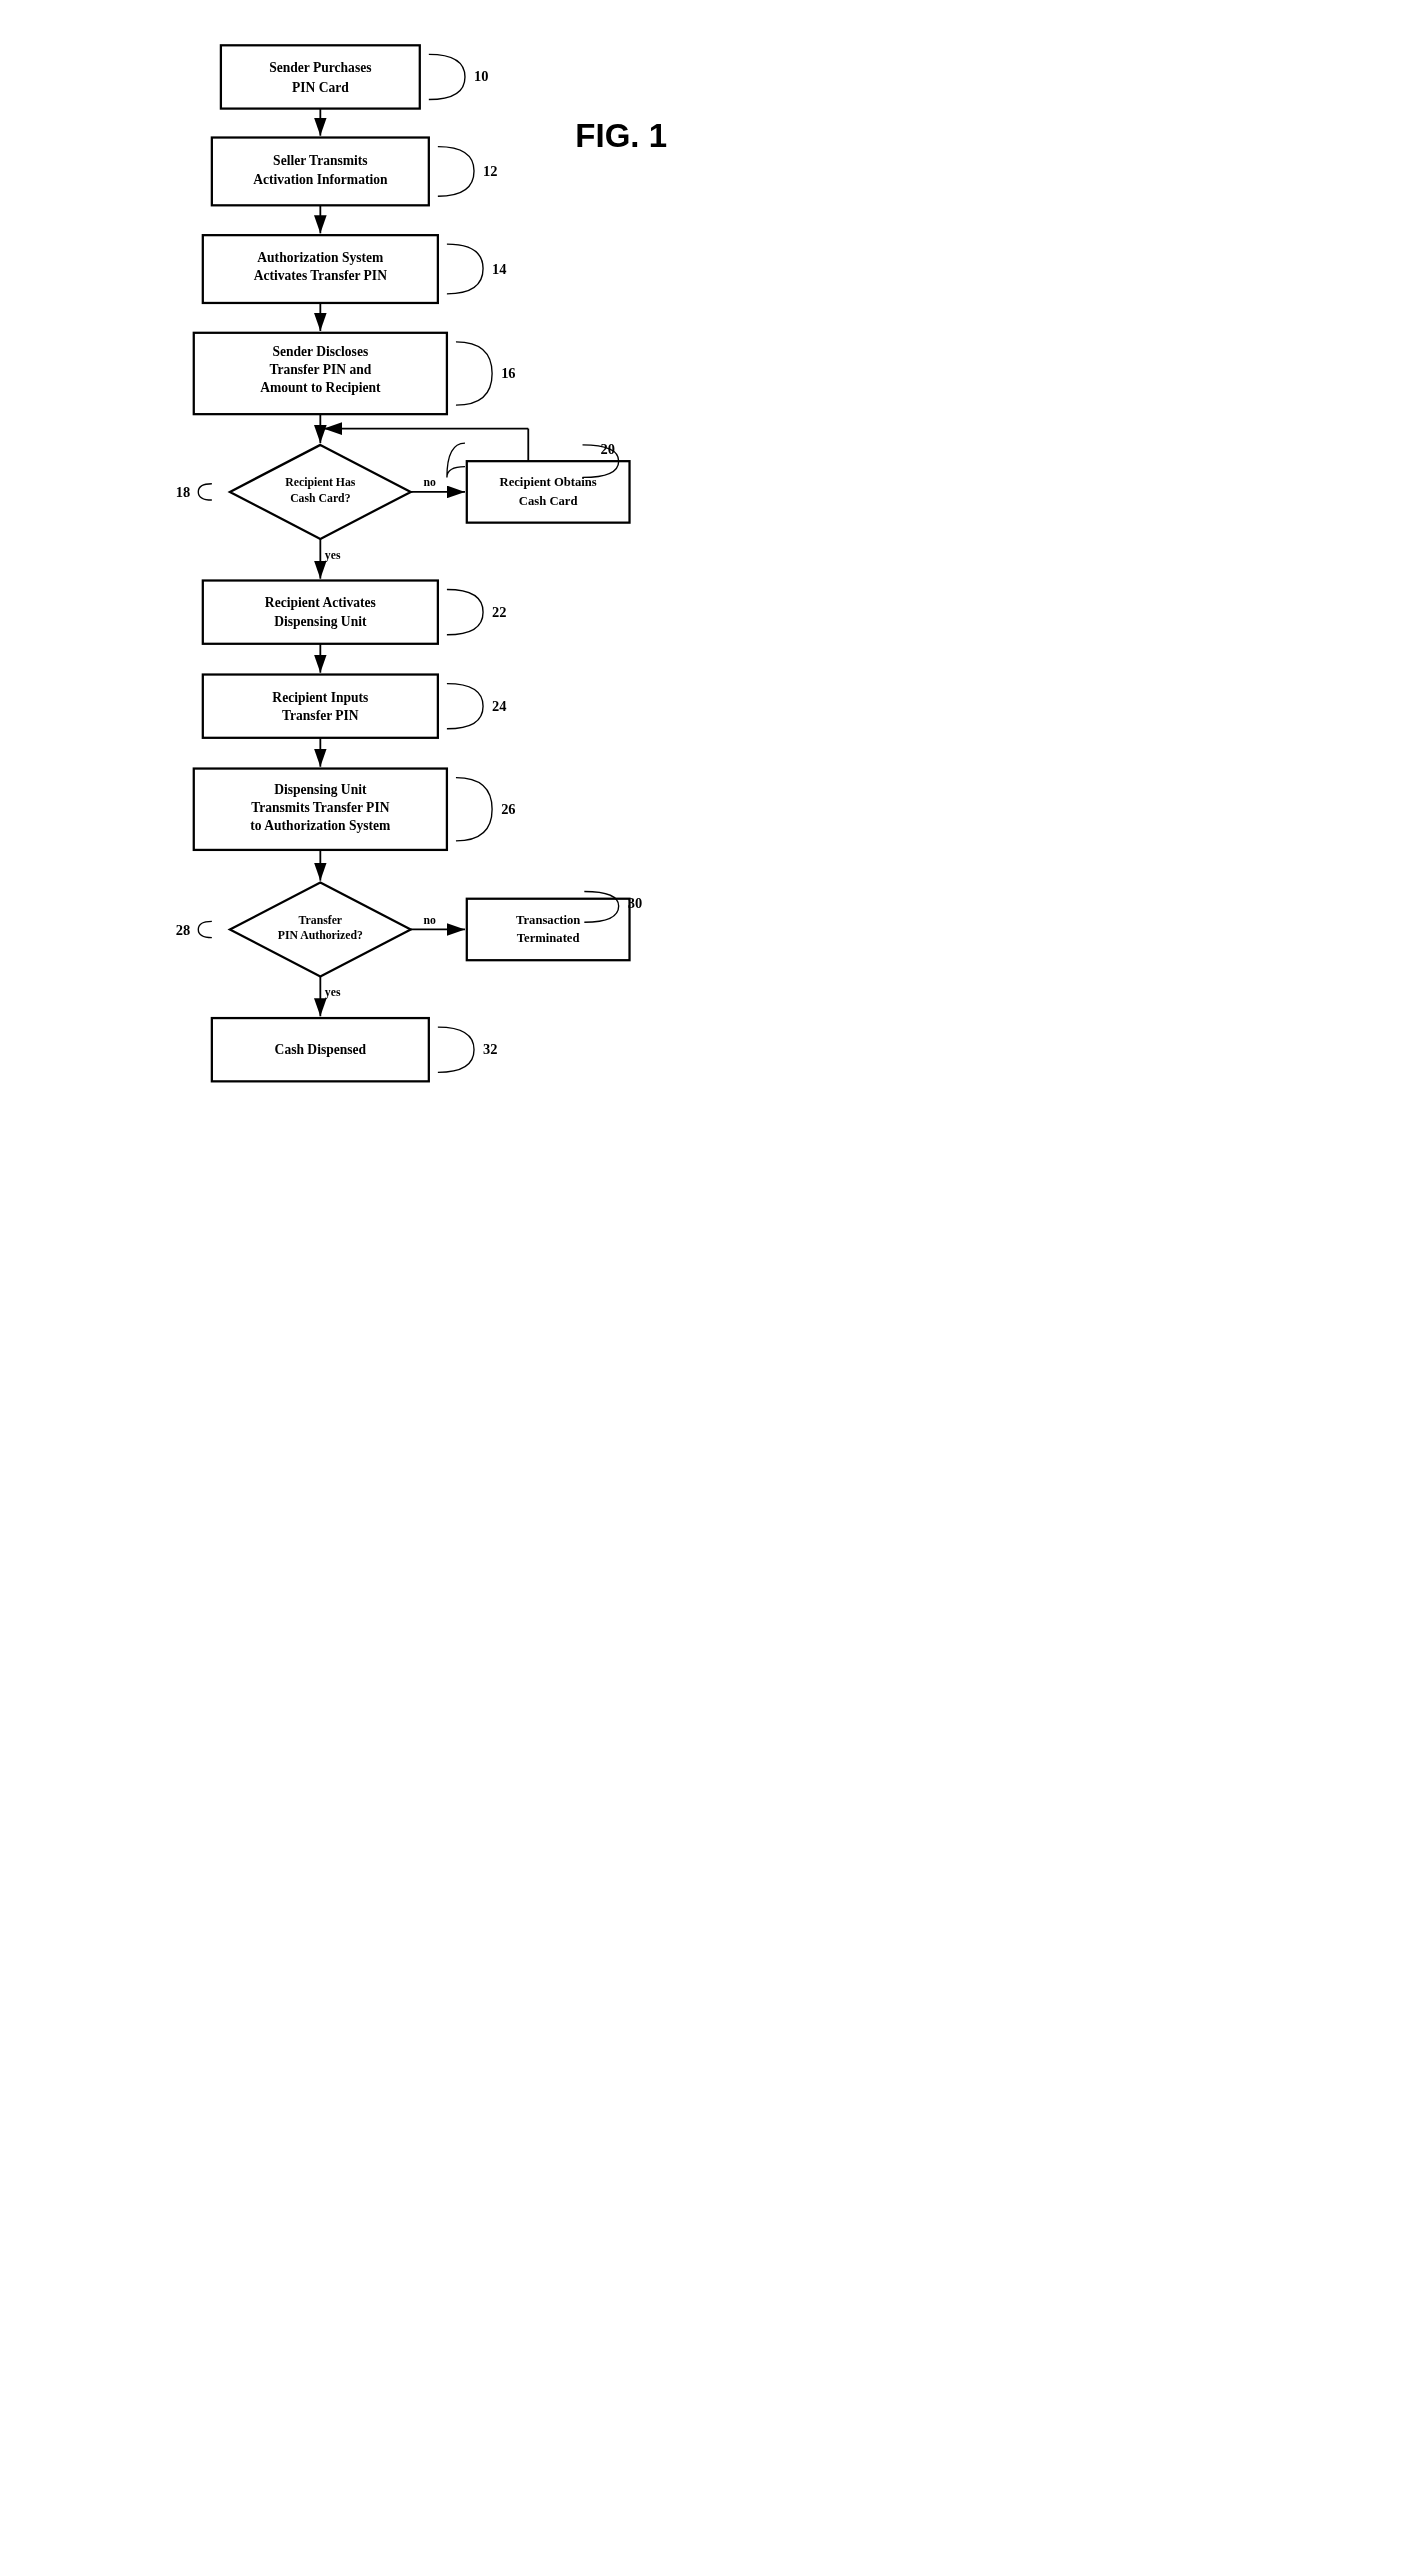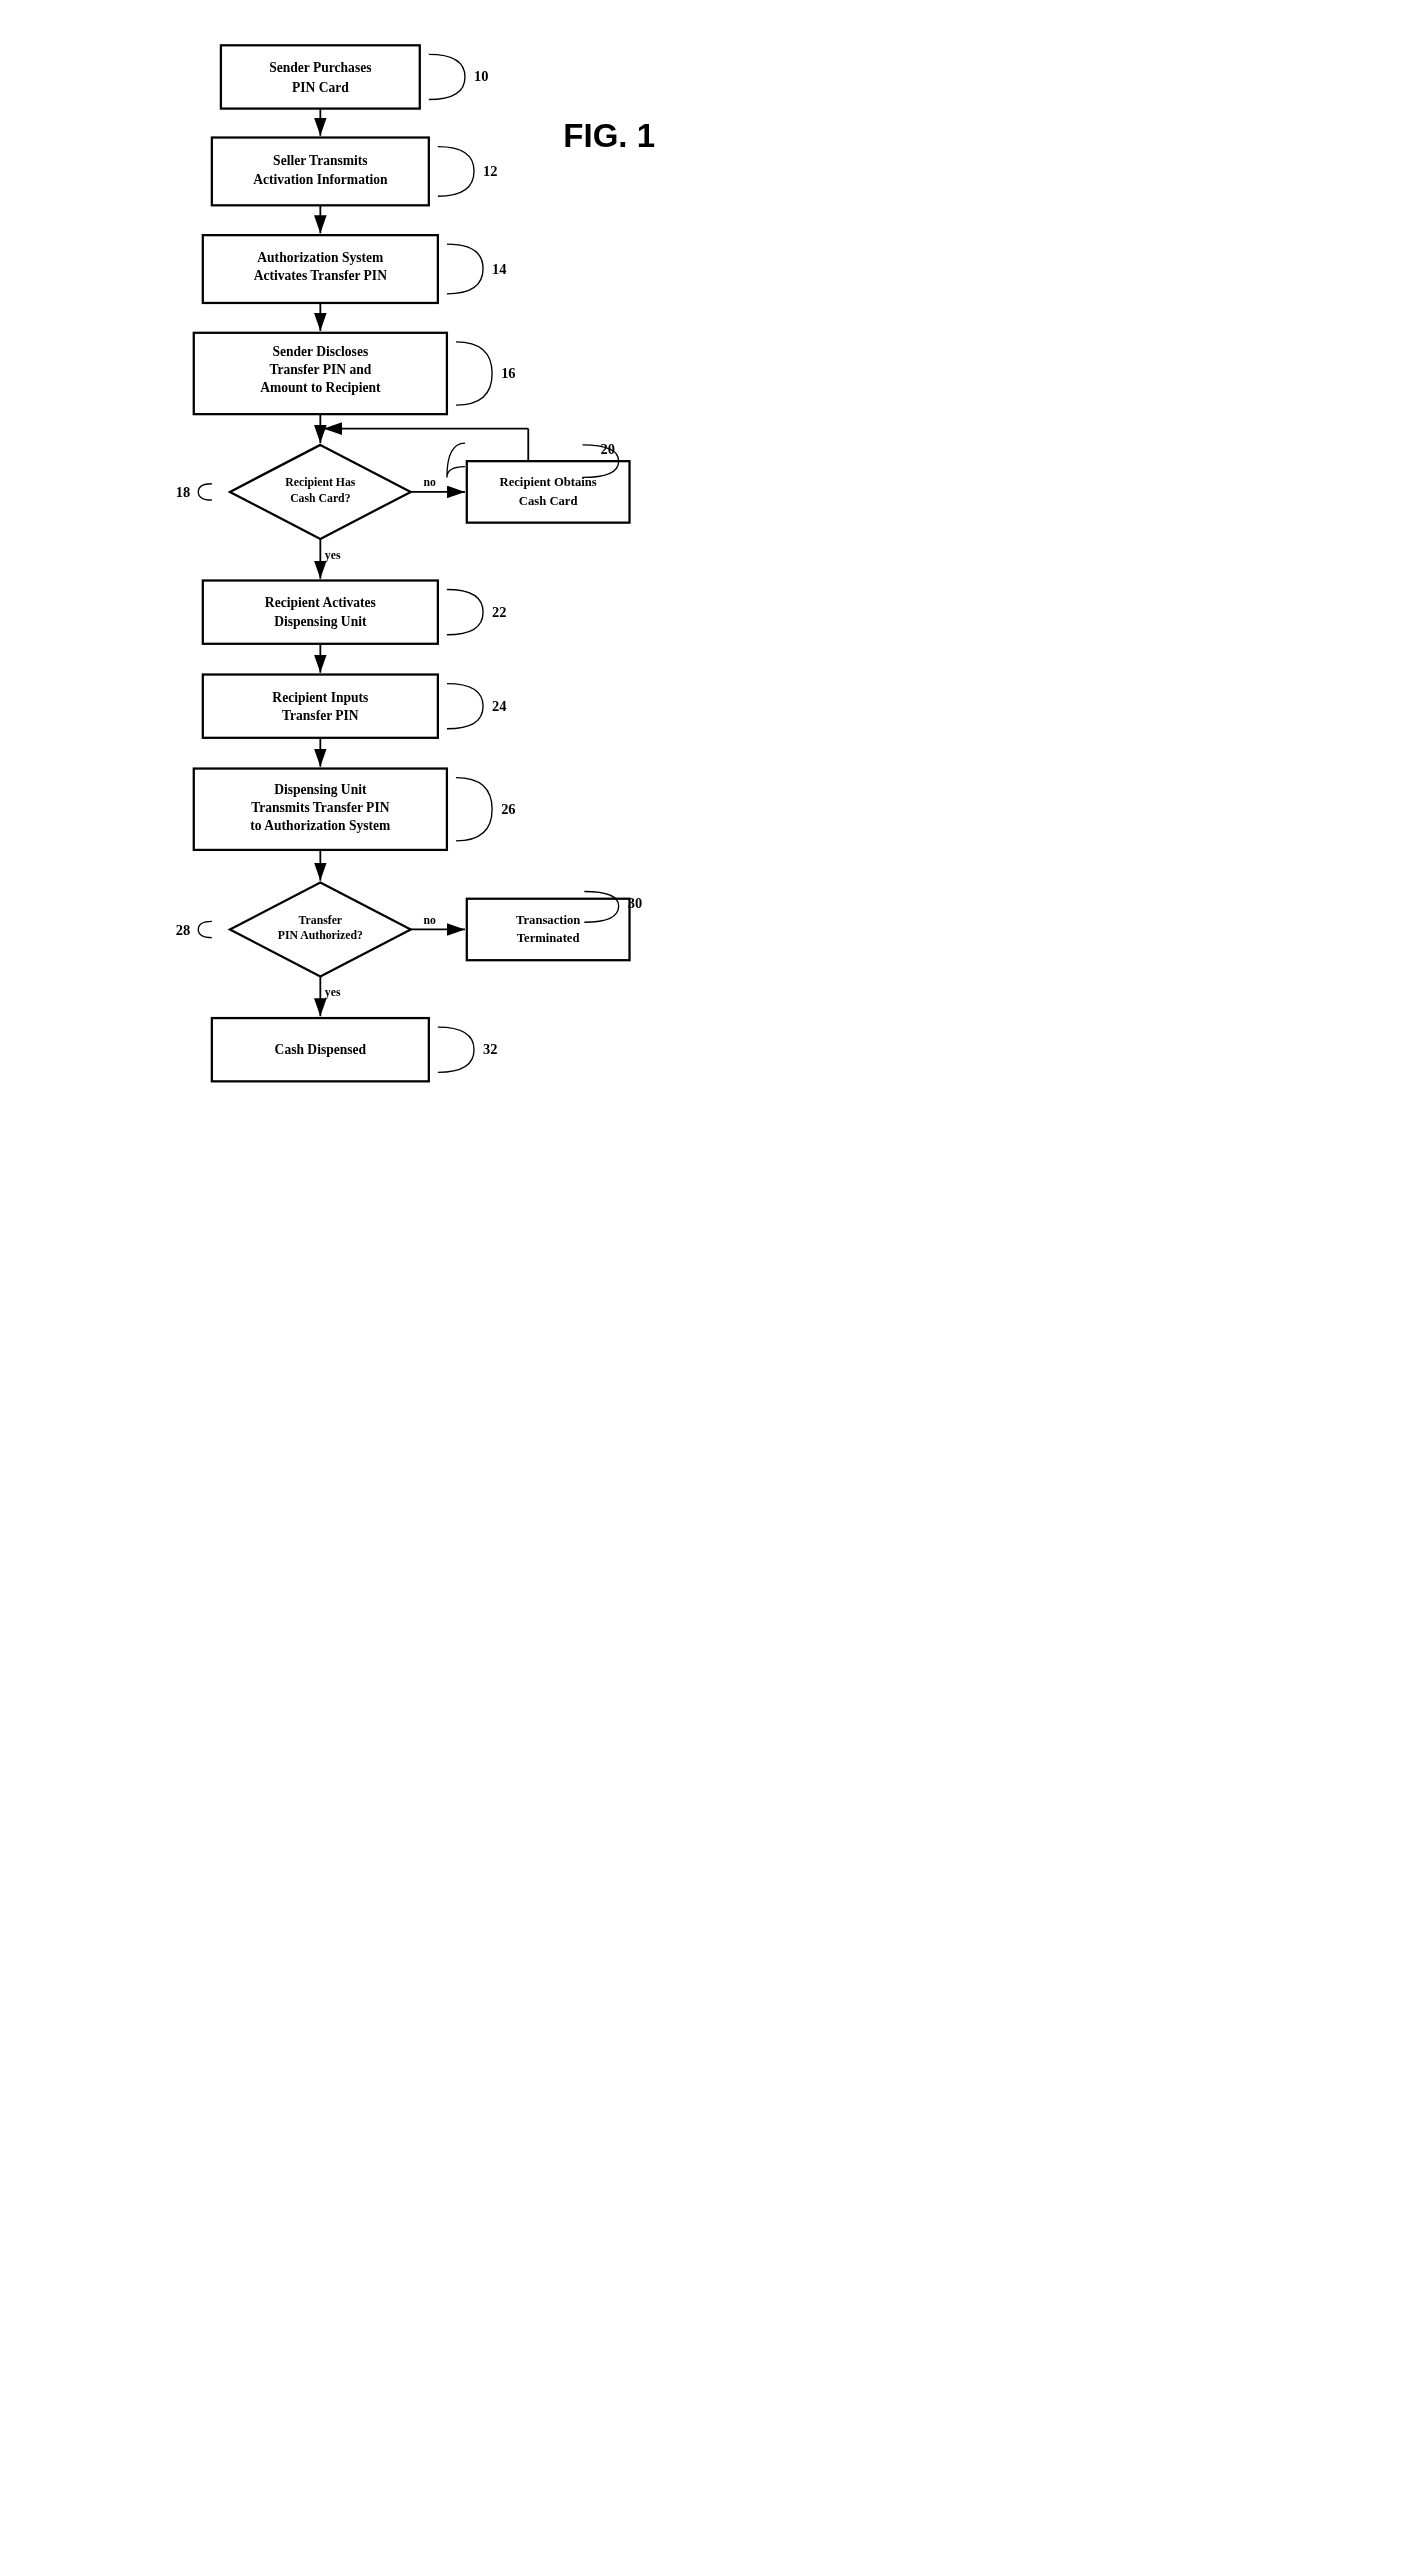--- a/index.html
+++ b/index.html
@@ -14,21 +14,21 @@
     .diagram {
       display: flex;
       flex-direction: column;
       align-items: center;
       position: relative;
       width: 100%;
     }
     .fig-label {
       position: absolute;
       top: 90px;
-      right: 39px;
+      right: 27px;
       font-size: 33px;
       font-weight: bold;
       font-family: Arial, sans-serif;
     }
     .arrow-marker {
       fill: #000;
     }
   </style>
 </head>
 <body>

